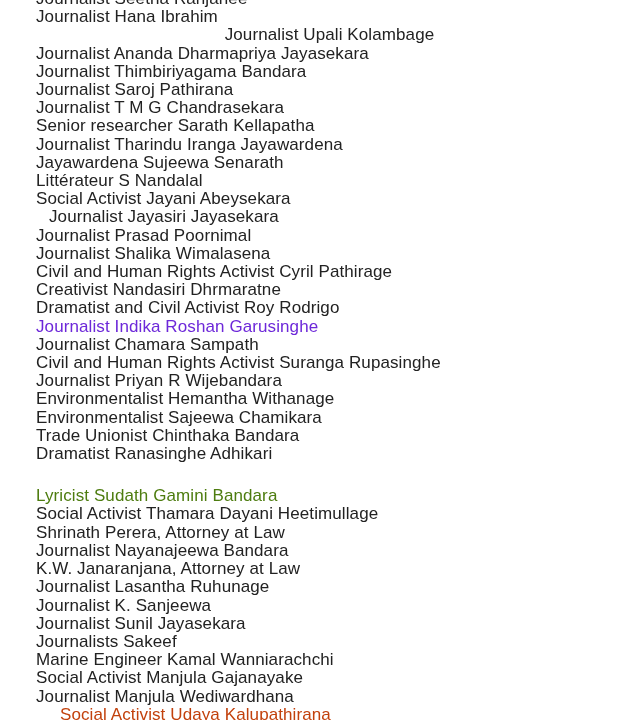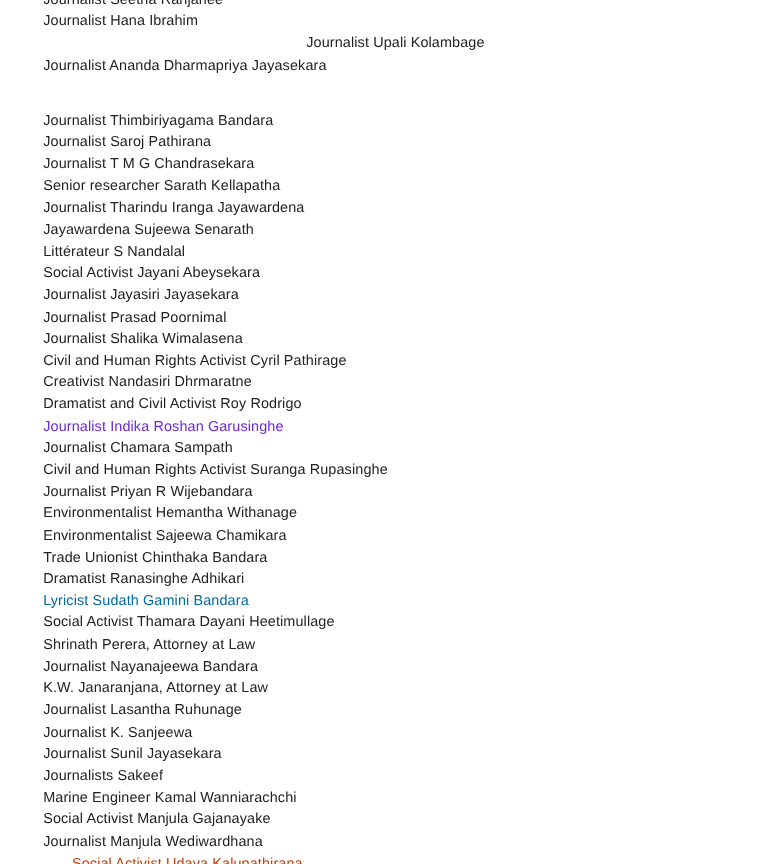--- a/index.html
+++ b/index.html
@@ -20,60 +20,60 @@
     overflow: hidden;
     background: #ffffff;
   }
   .signatory-list {
     position: absolute;
     top: -10px;            
     left: 36px;
     right: 10px;
   }
   .line {
-    font-size: 12px;
+    font-size: 17px;
     line-height: 18.2px;
     font-weight: 400;
     color: #222222;
     letter-spacing: 0.1px;
     white-space: nowrap;
   }
 </style>
 </head>
 <body style="background: rgb(255, 255, 255);">
 
 <div class="page">
   <div class="signatory-list">
       <div class="line" style="color: rgb(34, 34, 34);">Journalist Seetha Ranjanee</div>
       <div class="line" style="color: rgb(34, 34, 34);">Journalist Hana Ibrahim</div>
       <div class="line" style="color: rgb(34, 34, 34); text-align: center;">Journalist Upali Kolambage</div>
       <div class="line" style="color: rgb(34, 34, 34);">Journalist Ananda Dharmapriya Jayasekara</div>
-      <div class="line" style="color: rgb(34, 34, 34); margin-top: 28px;">Journalist Thimbiriyagama Bandara</div>
+      <div class="line" style="color: rgb(34, 34, 34);">Journalist Thimbiriyagama Bandara</div>
       <div class="line" style="color: rgb(34, 34, 34);">Journalist Saroj Pathirana</div>
       <div class="line" style="color: rgb(34, 34, 34);">Journalist T M G Chandrasekara</div>
       <div class="line" style="color: rgb(34, 34, 34);">Senior researcher Sarath Kellapatha</div>
       <div class="line" style="color: rgb(34, 34, 34);">Journalist Tharindu Iranga Jayawardena</div>
       <div class="line" style="color: rgb(34, 34, 34);">Jayawardena Sujeewa Senarath</div>
       <div class="line" style="color: rgb(34, 34, 34);">Littérateur S Nandalal</div>
       <div class="line" style="color: rgb(34, 34, 34);">Social Activist Jayani Abeysekara</div>
-      <div class="line" style="color: rgb(34, 34, 34);">Journalist Jayasiri Jayasekara</div>
+      <div class="line" style="color: rgb(34, 34, 34); margin-left: 13px;">Journalist Jayasiri Jayasekara</div>
       <div class="line" style="color: rgb(34, 34, 34);">Journalist Prasad Poornimal</div>
       <div class="line" style="color: rgb(34, 34, 34);">Journalist Shalika Wimalasena</div>
       <div class="line" style="color: rgb(34, 34, 34);">Civil and Human Rights Activist Cyril Pathirage</div>
       <div class="line" style="color: rgb(34, 34, 34);">Creativist Nandasiri Dhrmaratne</div>
       <div class="line" style="color: rgb(34, 34, 34);">Dramatist and Civil Activist Roy Rodrigo</div>
       <div class="line" style="color: #6d28d9;">Journalist Indika Roshan Garusinghe</div>
       <div class="line" style="color: rgb(34, 34, 34);">Journalist Chamara Sampath</div>
       <div class="line" style="color: rgb(34, 34, 34);">Civil and Human Rights Activist Suranga Rupasinghe</div>
       <div class="line" style="color: rgb(34, 34, 34);">Journalist Priyan R Wijebandara</div>
       <div class="line" style="color: rgb(34, 34, 34);">Environmentalist Hemantha Withanage</div>
       <div class="line" style="color: rgb(34, 34, 34);">Environmentalist Sajeewa Chamikara</div>
       <div class="line" style="color: rgb(34, 34, 34);">Trade Unionist Chinthaka Bandara</div>
       <div class="line" style="color: rgb(34, 34, 34);">Dramatist Ranasinghe Adhikari</div>
-      <div class="line" style="color: #0369a1;">Lyricist Sudath Gamini Bandara</div>
+      <div class="line" style="color: #4d7c0f; margin-top: 24px;">Lyricist Sudath Gamini Bandara</div>
       <div class="line" style="color: rgb(34, 34, 34);">Social Activist Thamara Dayani Heetimullage</div>
       <div class="line" style="color: rgb(34, 34, 34);">Shrinath Perera, Attorney at Law</div>
       <div class="line" style="color: rgb(34, 34, 34);">Journalist Nayanajeewa Bandara</div>
       <div class="line" style="color: rgb(34, 34, 34);">K.W. Janaranjana, Attorney at Law</div>
       <div class="line" style="color: rgb(34, 34, 34);">Journalist Lasantha Ruhunage</div>
       <div class="line" style="color: rgb(34, 34, 34);">Journalist K. Sanjeewa</div>
       <div class="line" style="color: rgb(34, 34, 34);">Journalist Sunil Jayasekara</div>
       <div class="line" style="color: rgb(34, 34, 34);">Journalists Sakeef</div>
       <div class="line" style="color: rgb(34, 34, 34);">Marine Engineer Kamal Wanniarachchi</div>
       <div class="line" style="color: rgb(34, 34, 34);">Social Activist Manjula Gajanayake</div>

